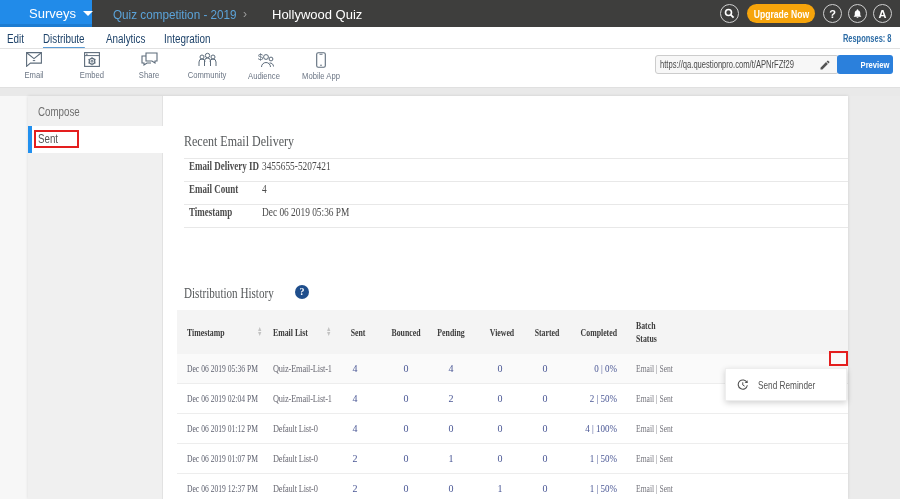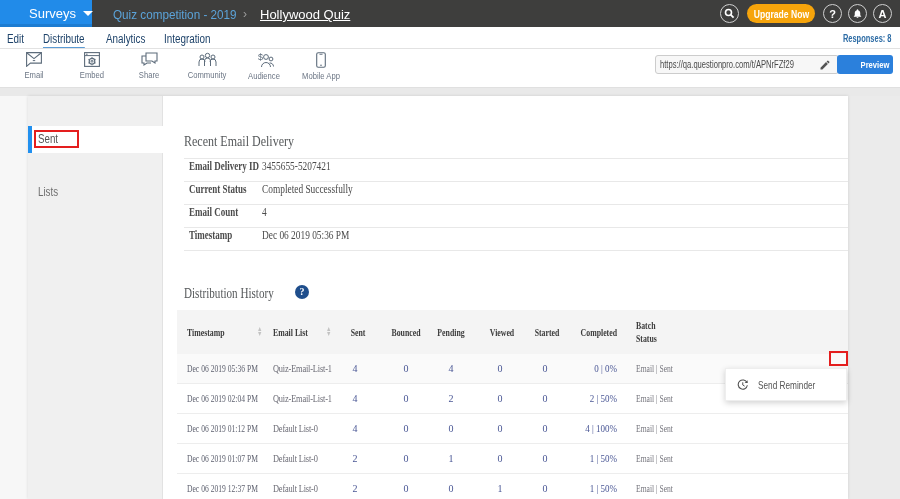--- a/index.html
+++ b/index.html
@@ -7,21 +7,21 @@
 
 .topbar { position:absolute; left:0; top:0; width:900px; height:27px; background:#3e3e3d; }
 .logoblk { position:absolute; left:0; top:0; width:92px; height:27px; background:#218be9; display:flex; align-items:center; box-shadow:inset 0 -3px rgba(0,0,0,0.10); }
 .logoblk svg { margin-left:10px; }
 .logoblk .sv { color:#fff; font-size:13px; margin-left:19px; }
 .logoblk .tri { width:0; height:0; border-left:5px solid transparent; border-right:5px solid transparent; border-top:5px solid #fff; margin-left:7px; }
 .crumb { position:absolute; left:0; top:0; height:27px; width:600px; font-size:13px; }
 .crumb span { position:absolute; top:7px; }
 .crumb .c1 { left:113px; color:#5ba3d9; transform:scaleX(0.9); transform-origin:0 0; white-space:nowrap; }
 .crumb .sep { left:243px; color:#9a9a9a; font-size:12px; }
-.crumb .c2 { left:260px; color:#fff; white-space:nowrap;text-decoration:underline; }
+.crumb .c2 { left:272px; color:#fff; white-space:nowrap; }
 .tbright { position:absolute; right:8px; top:0; height:27px; display:flex; align-items:center; gap:6px; }
 .circ { width:19px; height:19px; border-radius:50%; border:1px solid #cfcfcf; display:flex; align-items:center; justify-content:center; color:#fff; font-size:11px; font-weight:bold; }
 .upg { background:#f6a40b; color:#fff; font-size:11px; font-weight:bold; border-radius:10px; height:19px; width:68px; justify-content:center; display:flex; align-items:center; margin:0 2px; }
 .upg span { transform:scaleX(0.78); white-space:nowrap; }
 
 .tabs { position:absolute; left:0; top:27px; width:900px; height:22px; background:#fff; border-bottom:1px solid #e2e2e2; }
 .tabs a { position:absolute; top:5px; font-size:12px; color:#1d4269; text-decoration:none; transform:scaleX(0.82); transform-origin:0 0; white-space:nowrap; }
 .tabs .resp { position:absolute; right:8px; top:5px; font-size:11px; font-weight:bold; color:#2d6ca5; transform:scaleX(0.68); transform-origin:100% 0; }
 
 .toolbar { position:absolute; left:0; top:49px; width:900px; height:39px; background:#fff; border-bottom:1px solid #e0e0e0; }
@@ -193,33 +193,29 @@
       </svg>
       <span>Preview</span>
     </div>
 </div>
 
 <div class="grayband"></div>
 <div class="pagebg"></div>
 <div class="leftmargin"></div>
 <div class="card">
   <div class="sidebar">
+    <div class="sideitem" style="top:3px;"><span>Compose</span></div>
     <div class="sideitem active" style="top:30px;"><span>Sent</span></div>
-    <div class="sideitem" style="top:83px;"><span>Lists</span></div>
   </div>
   <div class="content">
     <h2 class="sec" style="position:absolute;left:21px;top:29px;">Recent Email Delivery</h2>
     <div class="rtab" style="top:54px;">
       <div class="rrow">
           <span class="l">Email Delivery ID</span>
           <span class="v">3455655-5207421</span>
-        </div>
-      <div class="rrow">
-          <span class="l">Current Status</span>
-          <span class="v">Completed Successfully</span>
         </div>
       <div class="rrow">
           <span class="l">Email Count</span>
           <span class="v">4</span>
         </div>
       <div class="rrow">
           <span class="l">Timestamp</span>
           <span class="v">Dec 06 2019 05:36 PM</span>
         </div>
       <div class="rrow" style="height:0;"></div>

